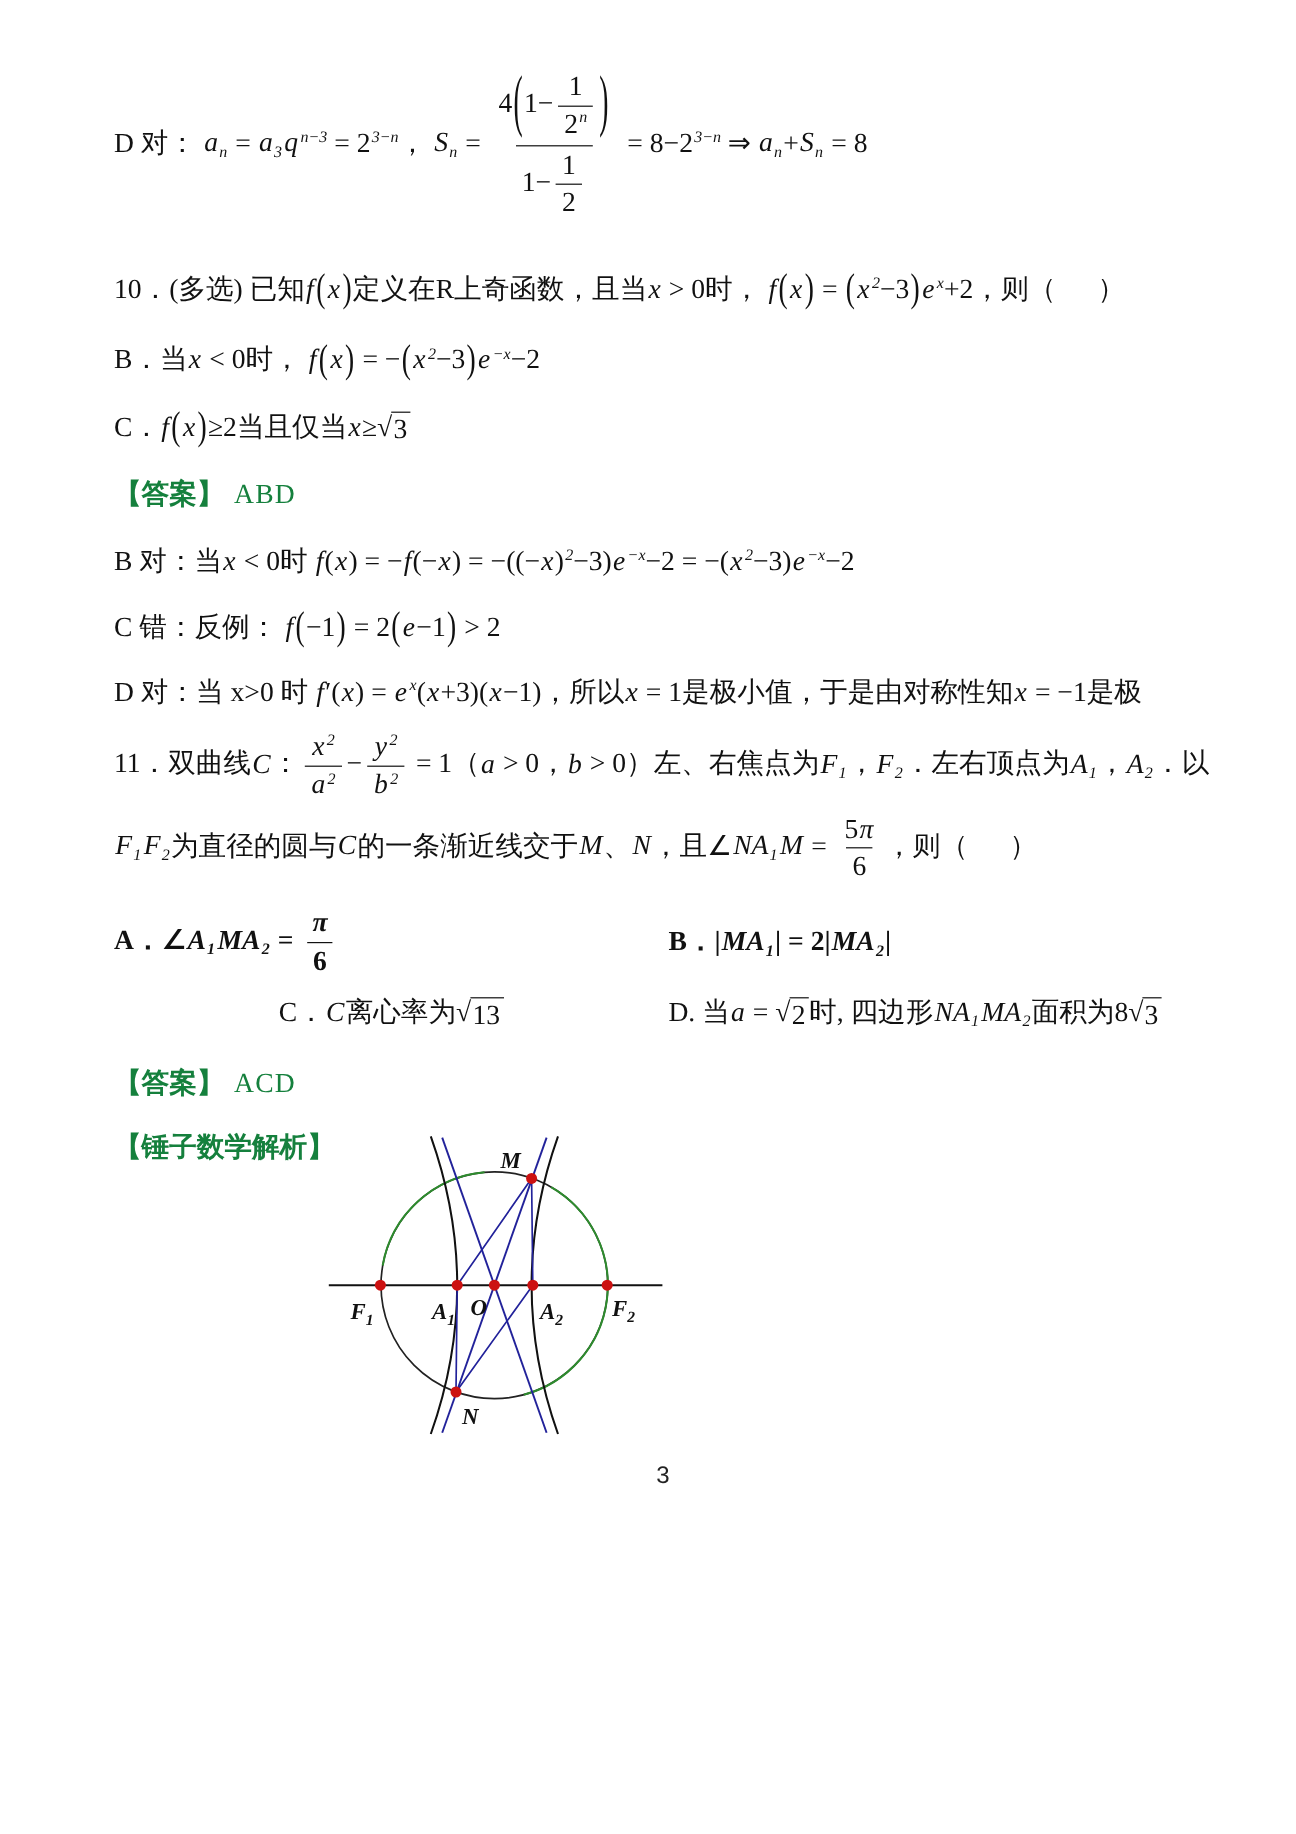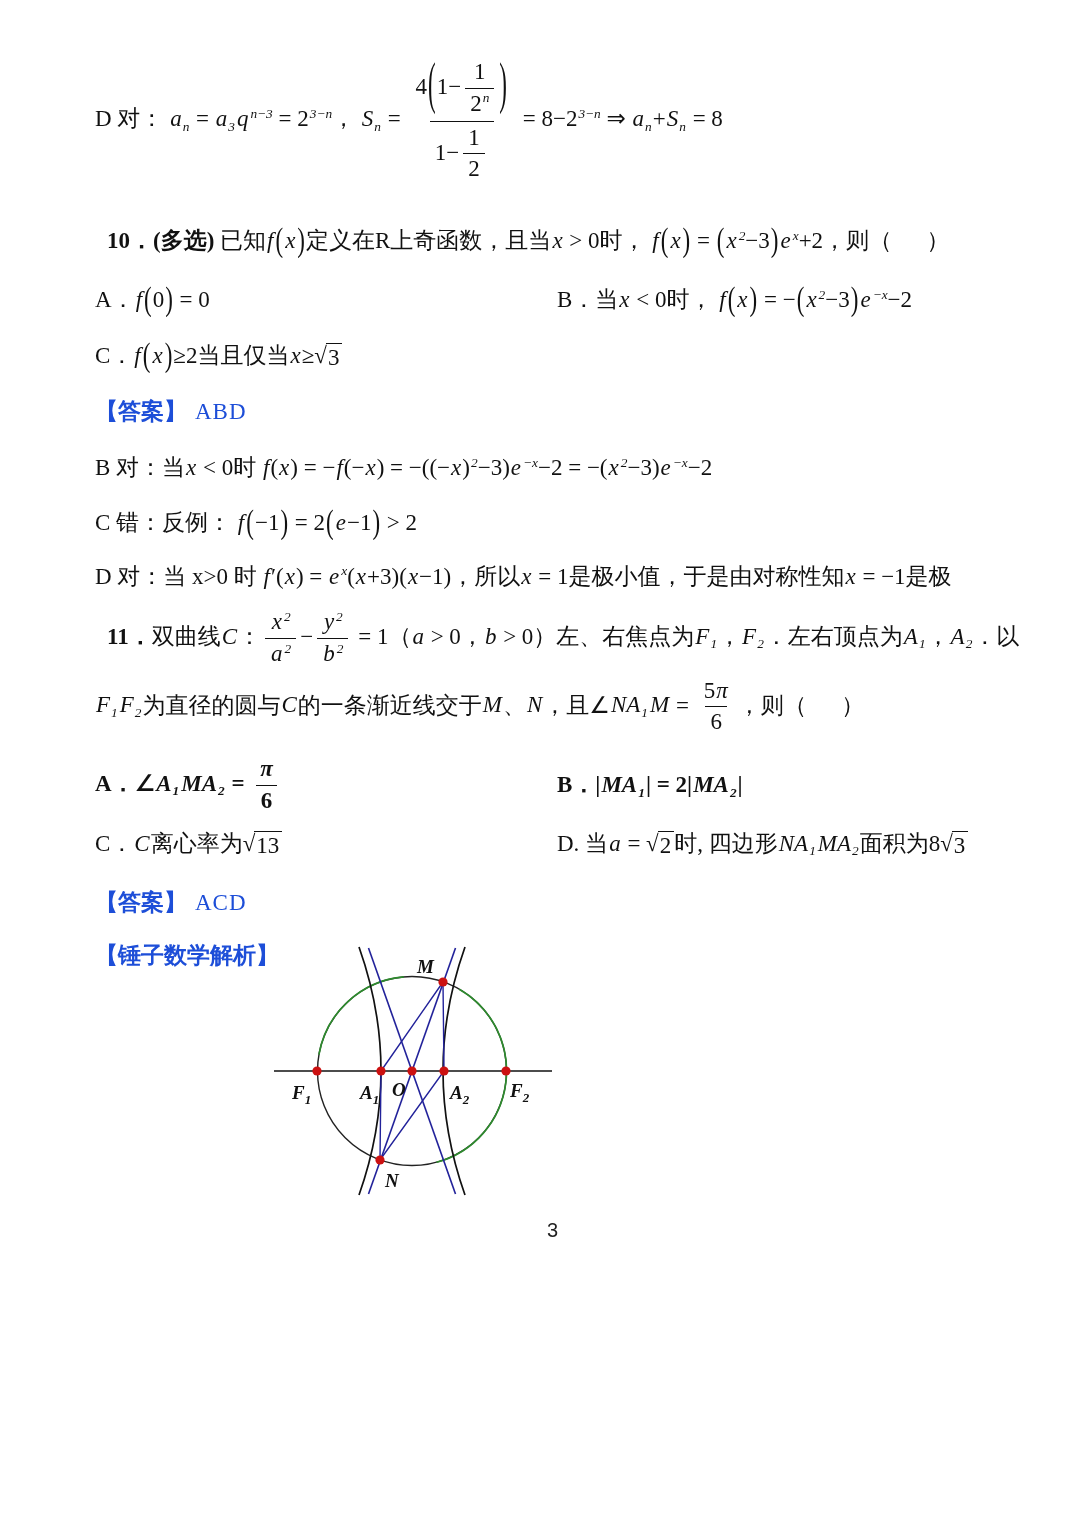--- a/index.html
+++ b/index.html
@@ -7,51 +7,51 @@
     width:1080px;height:1528px;background:#ffffff;color:#111;
     font-family:"Liberation Serif","DejaVu Sans",serif;
     overflow:hidden;position:relative;
   }
   .content{padding:0 70px 0 95px;}
   .mline{font-size:23px;line-height:1.45;white-space:nowrap;}
   .cjk{font-size:23px;}
   
   .mt{}
   .mi{font-style:italic;font-family:"Liberation Serif",serif;padding:0 1px;}
-  .mb{font-weight:bold;margin-left:12px;}
+  .mb{font-weight:normal;}
   .msb{font-size:0.58em;font-style:italic;font-family:"Liberation Serif",serif;vertical-align:-0.35em;padding-right:1px;}
   .msp{font-size:0.58em;font-style:italic;font-family:"Liberation Serif",serif;vertical-align:0.62em;padding-left:1px;}
   .mbp{display:inline-block;transform-origin:50% 54%;padding:0 1px;}
   .mfrac{display:inline-flex;flex-direction:column;align-items:center;vertical-align:middle;margin:0 4px;line-height:1.25;}
   .mnum,.mden{display:block;text-align:center;padding:1px 5px;white-space:nowrap;}
   .mden{border-top:1.6px solid #111;}
   .msqrt{display:inline-flex;align-items:flex-start;white-space:nowrap;}
   .msign{line-height:1.12;}
   .mbar{border-top:1.7px solid #111;margin-left:-1px;padding:0 3px 0 2px;line-height:1.18;}
   
-  .red{color:#1d4ed8;}
+  .red{color:#15803d;}
   .bold{font-weight:bold;}
   .ansval{font-family:"Liberation Serif",serif;letter-spacing:1px;padding-left:8px;}
   
   .sol9{margin-top:56px;}
   .q10t{margin-top:38px;}
   .optrow{display:flex;align-items:center;}
   .optL{width:462px;flex:none;}
   .r1{margin-top:26px;}
   .r2{margin-top:22px;}
   .ansrow{margin-top:24px;font-size:23px;}
   .ana10{margin-top:22px;}
   .lb{margin-top:24px;}
   .lc{margin-top:22px;}
   .ld{margin-top:20px;}
   .ld2{margin-top:18px;}
   .q11a{margin-top:14px;}
   .q11b{margin-top:6px;}
   .r3{margin-top:16px;font-weight:bold;}
-  .r4{margin-top:10px;}
+  .r4{margin-top:10px;text-align:center;}
   .ans11{margin-top:26px;}
   .analabel{margin-top:22px;font-size:23px;}
   .fig{display:block;margin:-34px 0 0 158px;}
   .flabel{font:italic bold 19px "Liberation Serif",serif;fill:#111;}
   .fsub{font-size:13px;font-style:italic;}
   .pageno{margin-top:14px;text-align:center;font-family:"Liberation Sans",sans-serif;font-size:20px;color:#222;}
 </style>
 </head>
 <body>
 
@@ -64,21 +64,20 @@
           </span><span class="mbp" style="transform: scaleY(2.5);">)</span></span>
         <span class="mden"><span class="mt">1−</span><span class="mfrac">
             <span class="mnum"><span class="mt">1</span></span>
             <span class="mden"><span class="mt">2</span></span>
           </span></span>
       </span><span class="mt"> = 8−2</span><span class="msp">3−n</span><span class="mt"> ⇒ </span><span class="mi">a</span><span class="msb">n</span><span class="mt">+</span><span class="mi">S</span><span class="msb">n</span><span class="mt"> = 8</span></div>
 
   <div class="mline q10t"><span class="mb">10．(多选) </span><span class="mt">已知</span><span class="mi">f</span><span class="mbp" style="transform: scaleY(1.45);">(</span><span class="mi">x</span><span class="mbp" style="transform: scaleY(1.45);">)</span><span class="mt">定义在R上奇函数，且当</span><span class="mi">x</span><span class="mt"> &gt; 0时， </span><span class="mi">f</span><span class="mbp" style="transform: scaleY(1.45);">(</span><span class="mi">x</span><span class="mbp" style="transform: scaleY(1.45);">)</span><span class="mt"> = </span><span class="mbp" style="transform: scaleY(1.45);">(</span><span class="mi">x</span><span class="msp">2</span><span class="mt">−3</span><span class="mbp" style="transform: scaleY(1.45);">)</span><span class="mi">e</span><span class="msp">x</span><span class="mt">+2，则（&nbsp;&nbsp;&nbsp;&nbsp;&nbsp;&nbsp;）</span></div>
 
   <div class="optrow r1">
-    <div class="optL mline"><span class="mt">A．</span><span class="mi">f</span><span class="mbp" style="transform: scaleY(1.45);">(</span><span class="mt">0</span><span class="mbp" style="transform: scaleY(1.45);">)</span><span class="mt"> = 0</span></div>
     <div class="mline"><span class="mt">B．当</span><span class="mi">x</span><span class="mt"> &lt; 0时， </span><span class="mi">f</span><span class="mbp" style="transform: scaleY(1.45);">(</span><span class="mi">x</span><span class="mbp" style="transform: scaleY(1.45);">)</span><span class="mt"> = −</span><span class="mbp" style="transform: scaleY(1.45);">(</span><span class="mi">x</span><span class="msp">2</span><span class="mt">−3</span><span class="mbp" style="transform: scaleY(1.45);">)</span><span class="mi">e</span><span class="msp">−x</span><span class="mt">−2</span></div>
   </div>
 
   <div class="optrow r2">
     <div class="optL mline"><span class="mt">C．</span><span class="mi">f</span><span class="mbp" style="transform: scaleY(1.45);">(</span><span class="mi">x</span><span class="mbp" style="transform: scaleY(1.45);">)</span><span class="mt">≥2当且仅当</span><span class="mi">x</span><span class="mt">≥</span><span class="msqrt">
           <span class="msign">√</span>
           <span class="mbar"><span class="mt">3</span></span>
         </span></div>
   </div>
 

